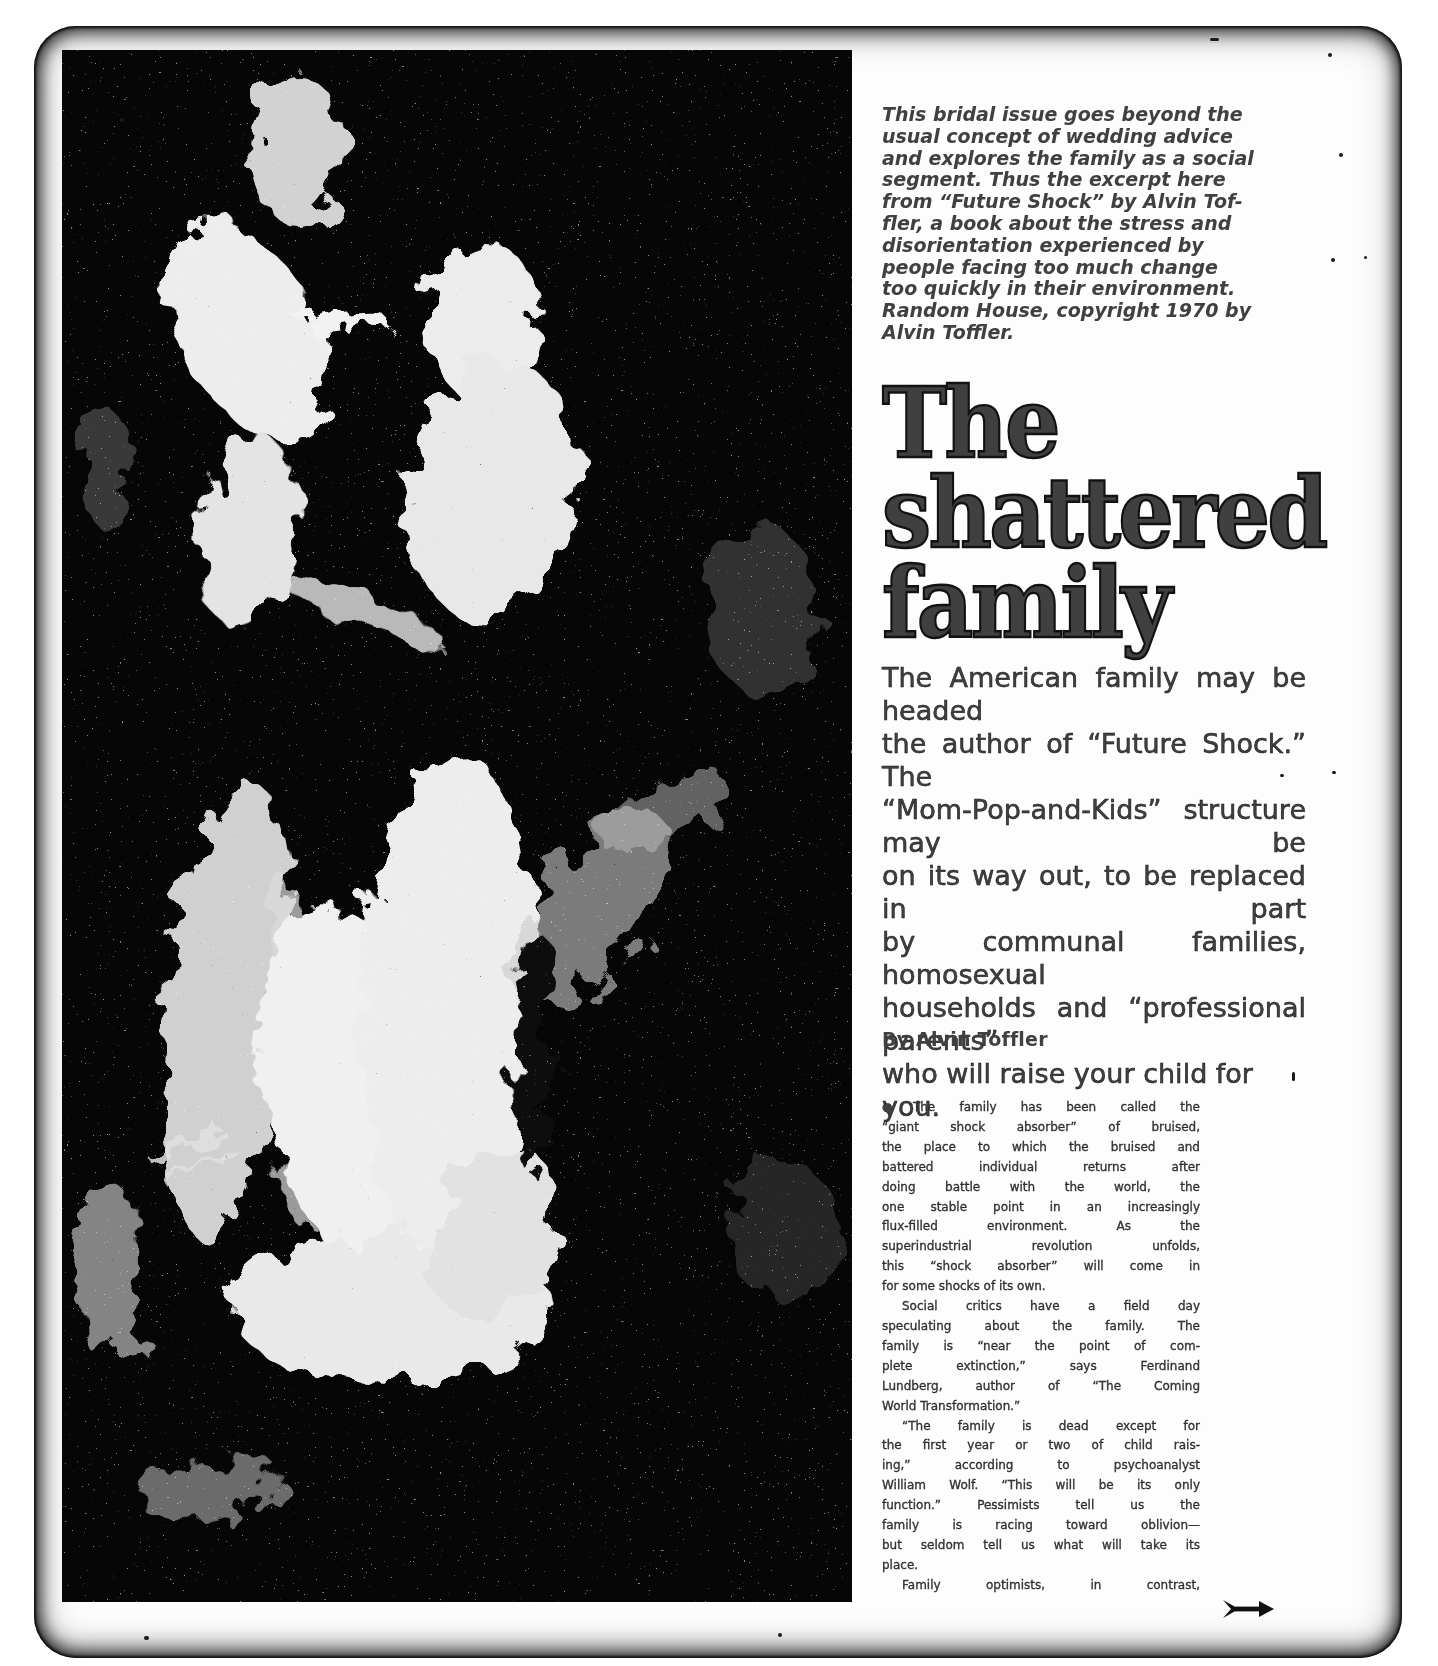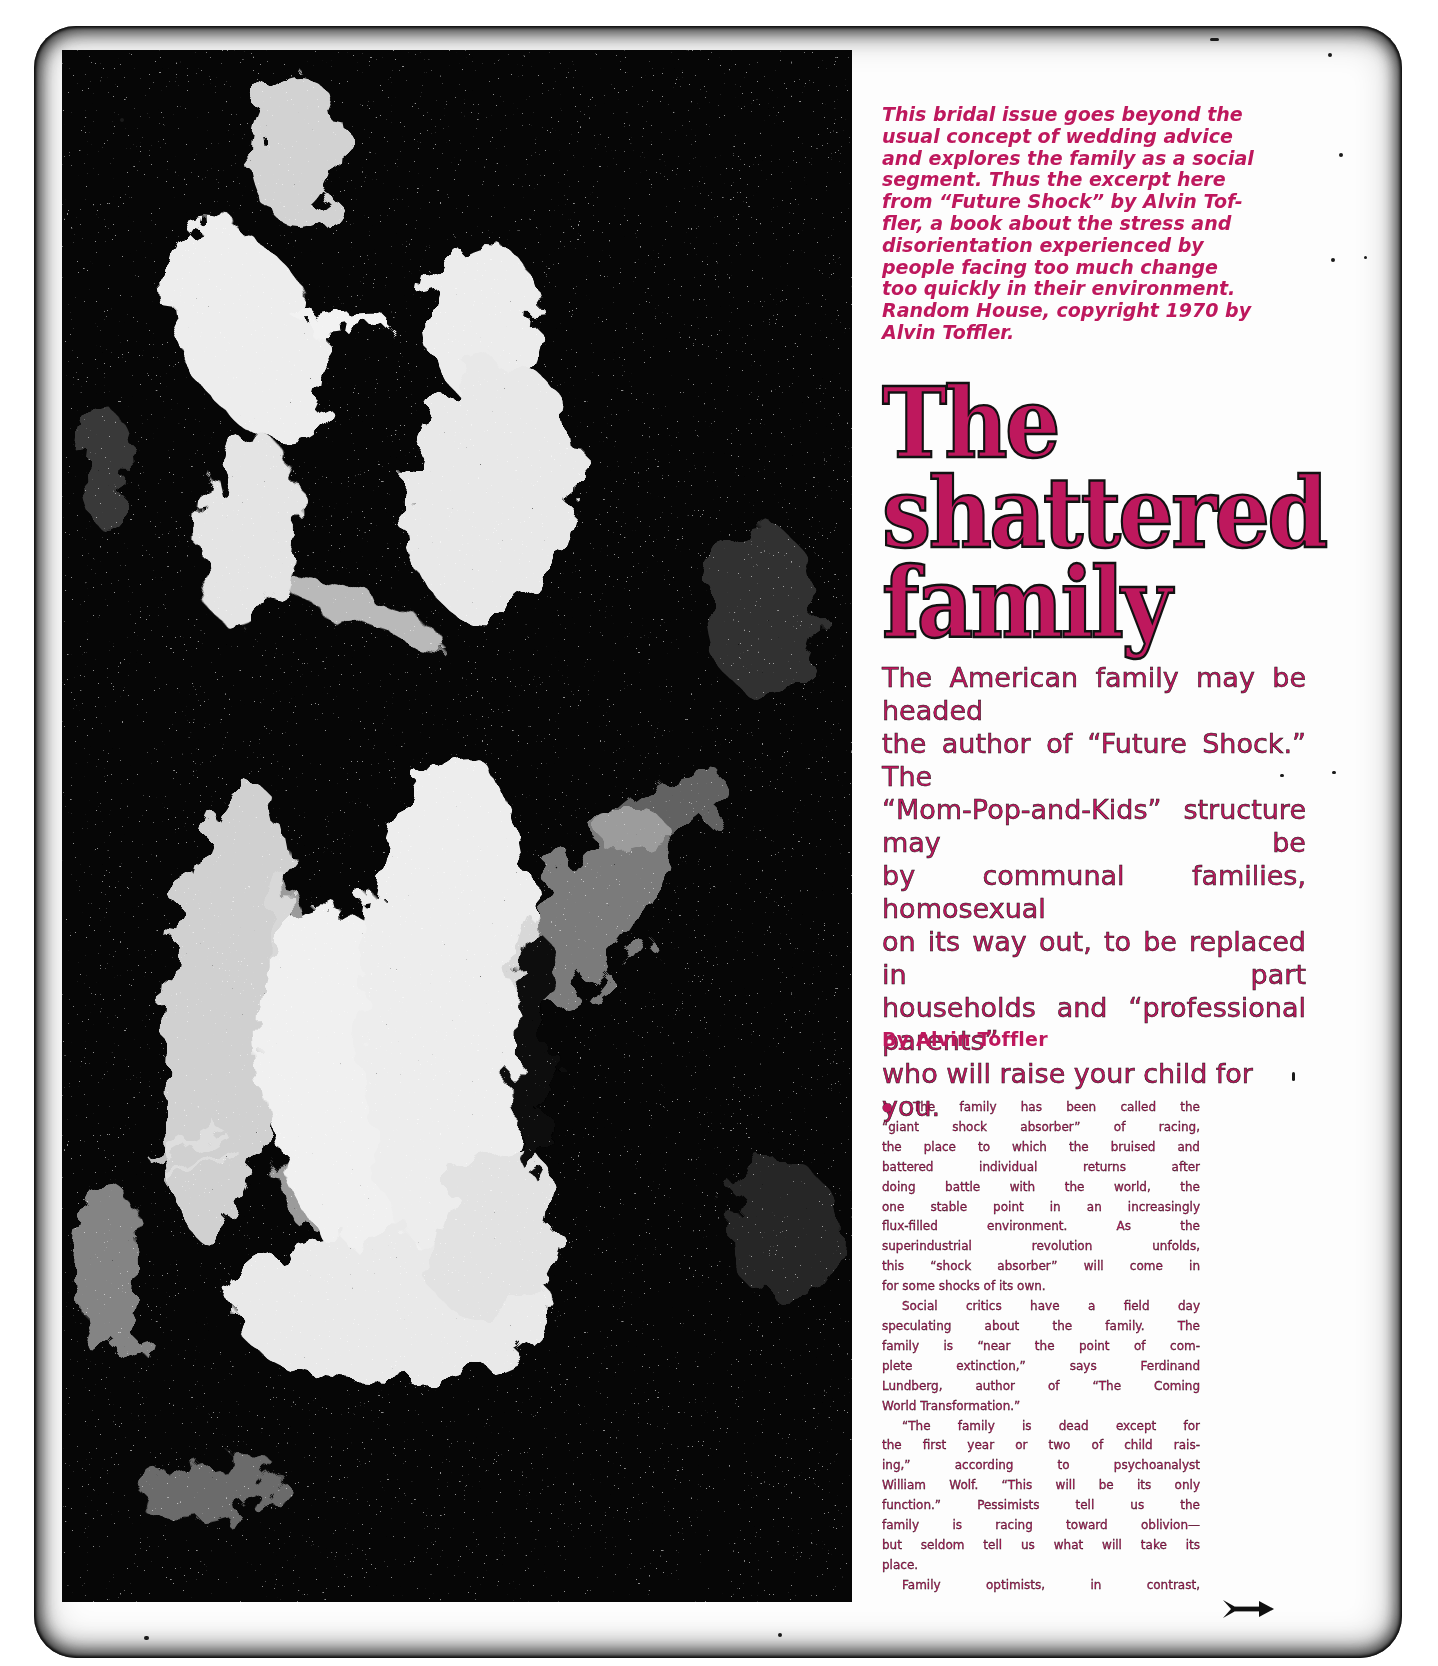--- a/index.html
+++ b/index.html
@@ -1,18 +1,18 @@
 <!DOCTYPE html>
 <html><head>
 <meta charset="utf-8">
 <style>
   html,body{margin:0;padding:0;background:#ffffff;width:1438px;height:1666px;overflow:hidden;}
   *{box-sizing:border-box;}
   .stage{position:relative;width:1438px;height:1666px;background:#fff;
-         font-family:"DejaVu Sans",sans-serif;color:#be185d;}
+         font-family:"DejaVu Sans",sans-serif;color:#404040;}
   
   .page{position:absolute;left:34px;top:26px;width:1368px;height:1632px;background:#fdfdfd;
         border-radius:42px;
         box-shadow:
           inset 0 0 3px 2px rgba(0,0,0,.85),
           inset 0 0 14px 5px rgba(0,0,0,.40),
           inset 0 0 34px 14px rgba(0,0,0,.16),
           inset 0 -13px 22px -4px rgba(0,0,0,.50),
           inset 0 15px 20px -6px rgba(0,0,0,.42),
           inset 15px 0 20px -8px rgba(0,0,0,.38),
@@ -112,31 +112,31 @@
     <div class="col headline">
         <div class="hline">The</div>
         <div class="hline">shattered</div>
         <div class="hline">family</div>
       </div>
 
     <div class="col deck">
         <div class="line jst">The American family may be headed</div>
         <div class="line jst">the author of “Future Shock.” The</div>
         <div class="line jst">“Mom-Pop-and-Kids” structure may be</div>
+        <div class="line jst">on its way out, to be replaced in part</div>
         <div class="line jst">by communal families, homosexual</div>
-        <div class="line jst">on its way out, to be replaced in part</div>
         <div class="line jst">households and “professional parents”</div>
         <div class="line">who will raise your child for you.</div>
       </div>
 
     <div class="col byline">By Alvin Toffler</div>
 
     <div class="col body-col">
         <div class="line jst">●The family has been called the</div>
-        <div class="line jst">“giant shock absorber” of racing,</div>
+        <div class="line jst">“giant shock absorber” of bruised,</div>
         <div class="line jst">the place to which the bruised and</div>
         <div class="line jst">battered individual returns after</div>
         <div class="line jst">doing battle with the world, the</div>
         <div class="line jst">one stable point in an increasingly</div>
         <div class="line jst">flux-filled environment. As the</div>
         <div class="line jst">superindustrial revolution unfolds,</div>
         <div class="line jst">this “shock absorber” will come in</div>
         <div class="line">for some shocks of its own.</div>
         <div class="line jst ind">Social critics have a field day</div>
         <div class="line jst">speculating about the family. The</div>

